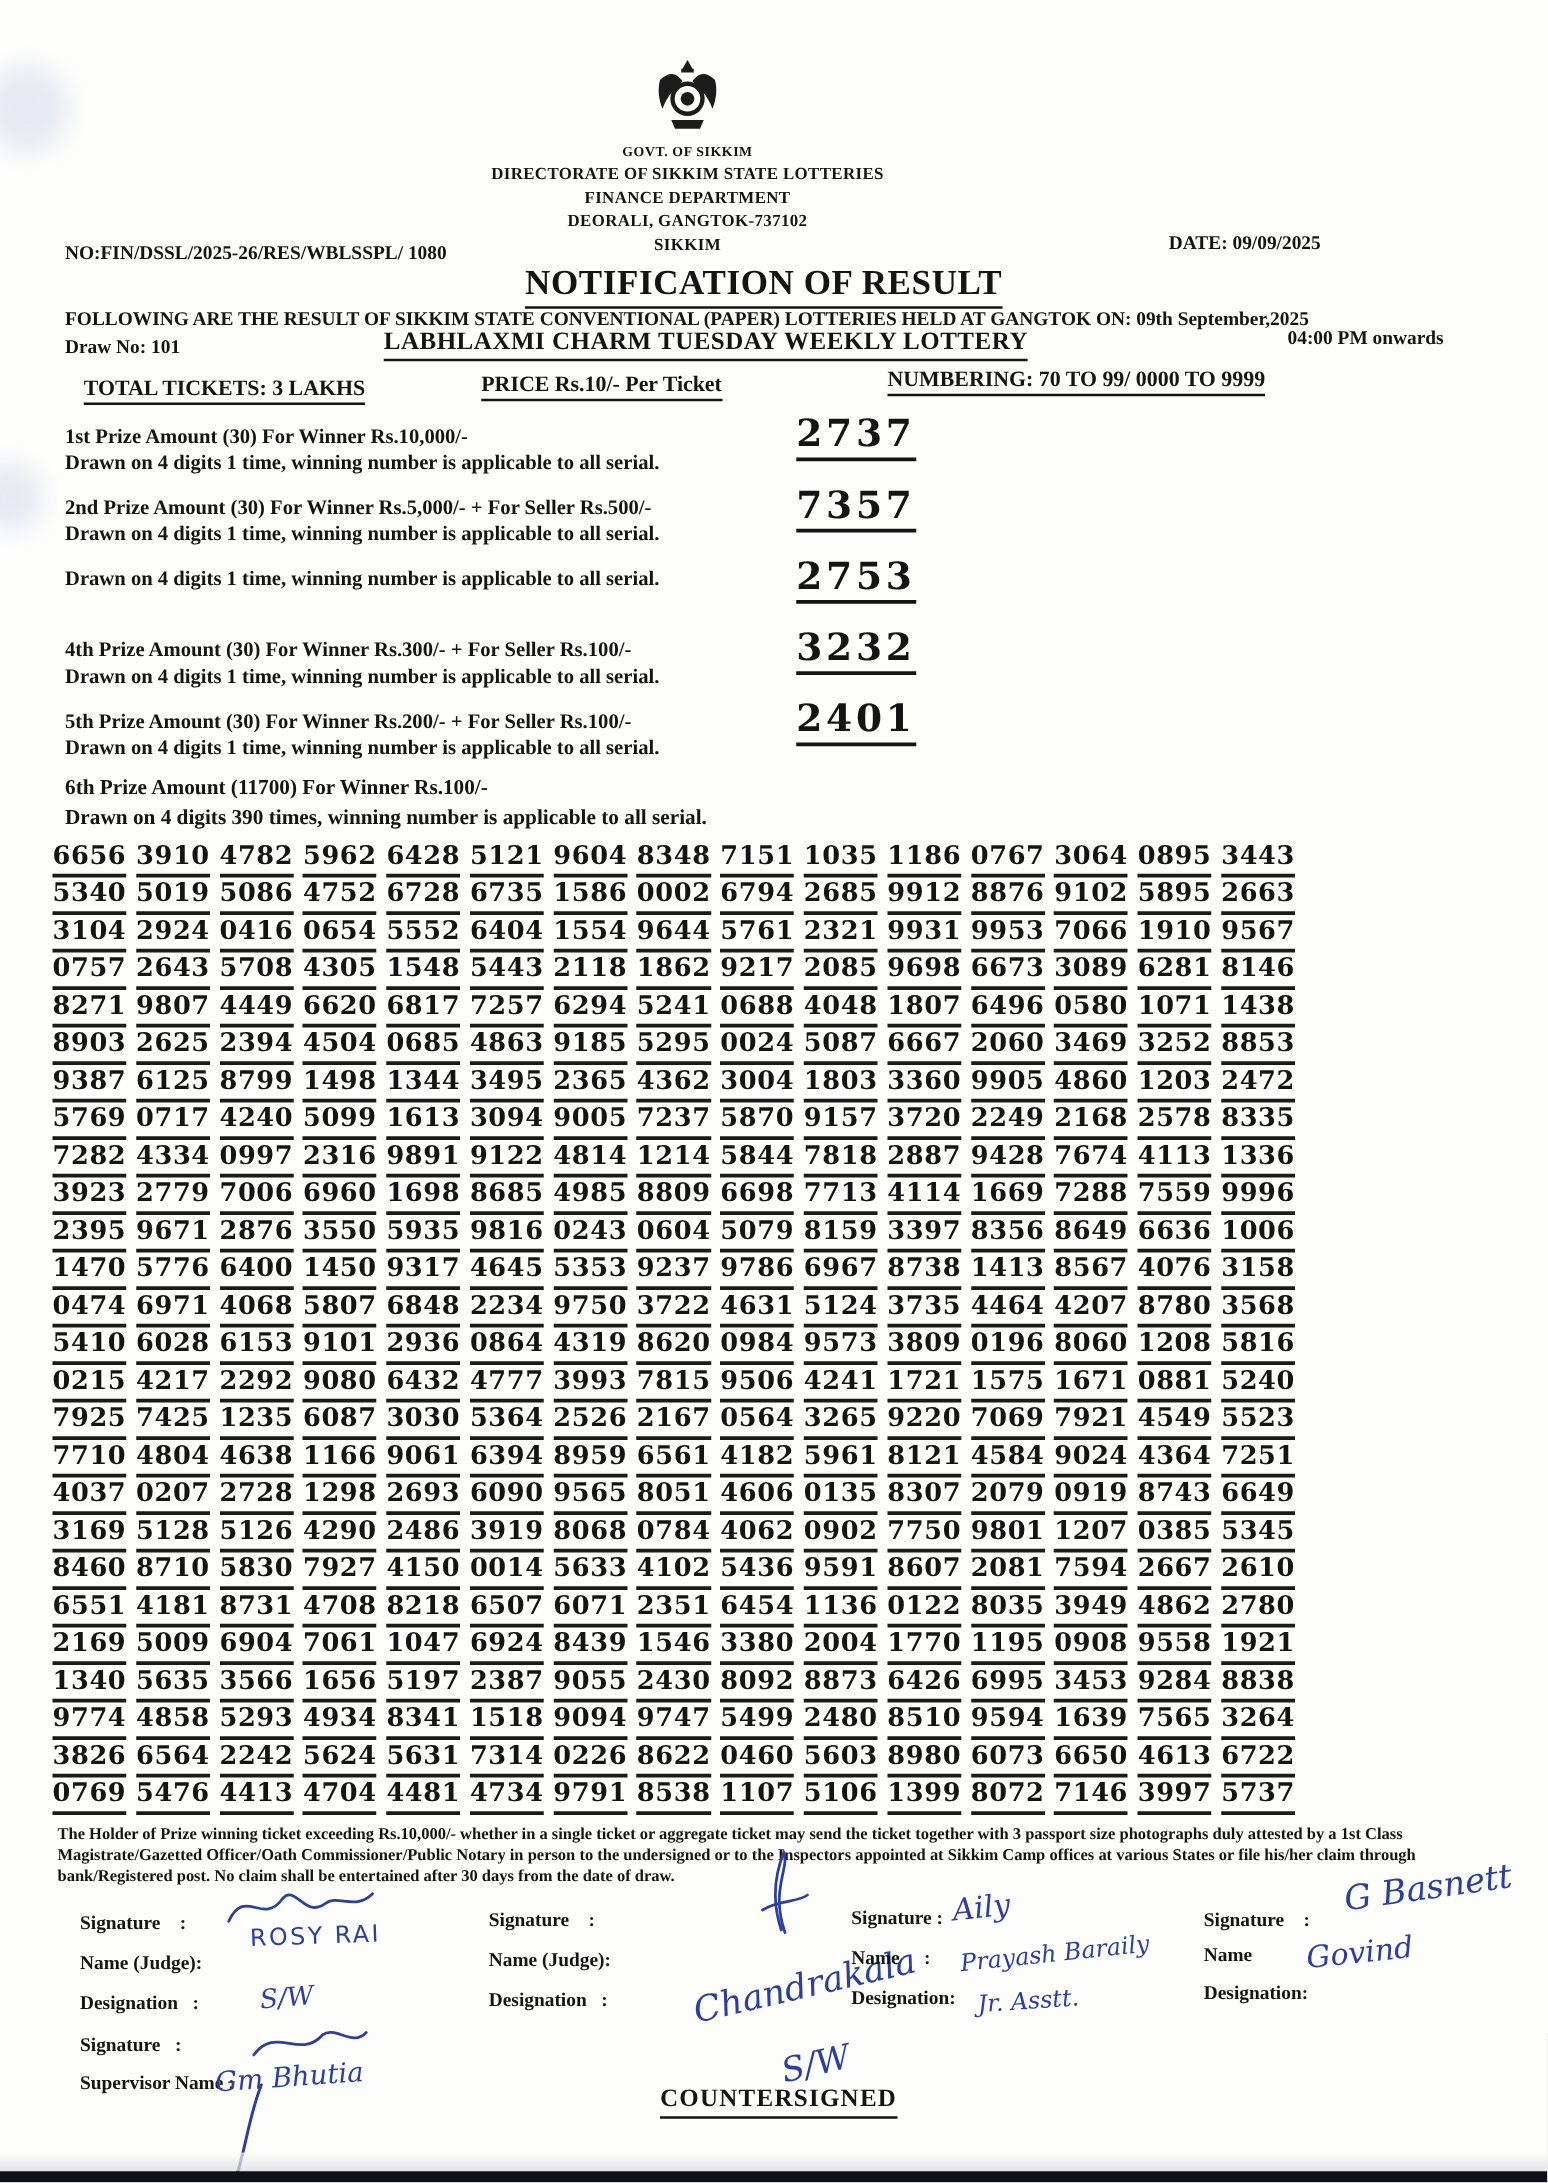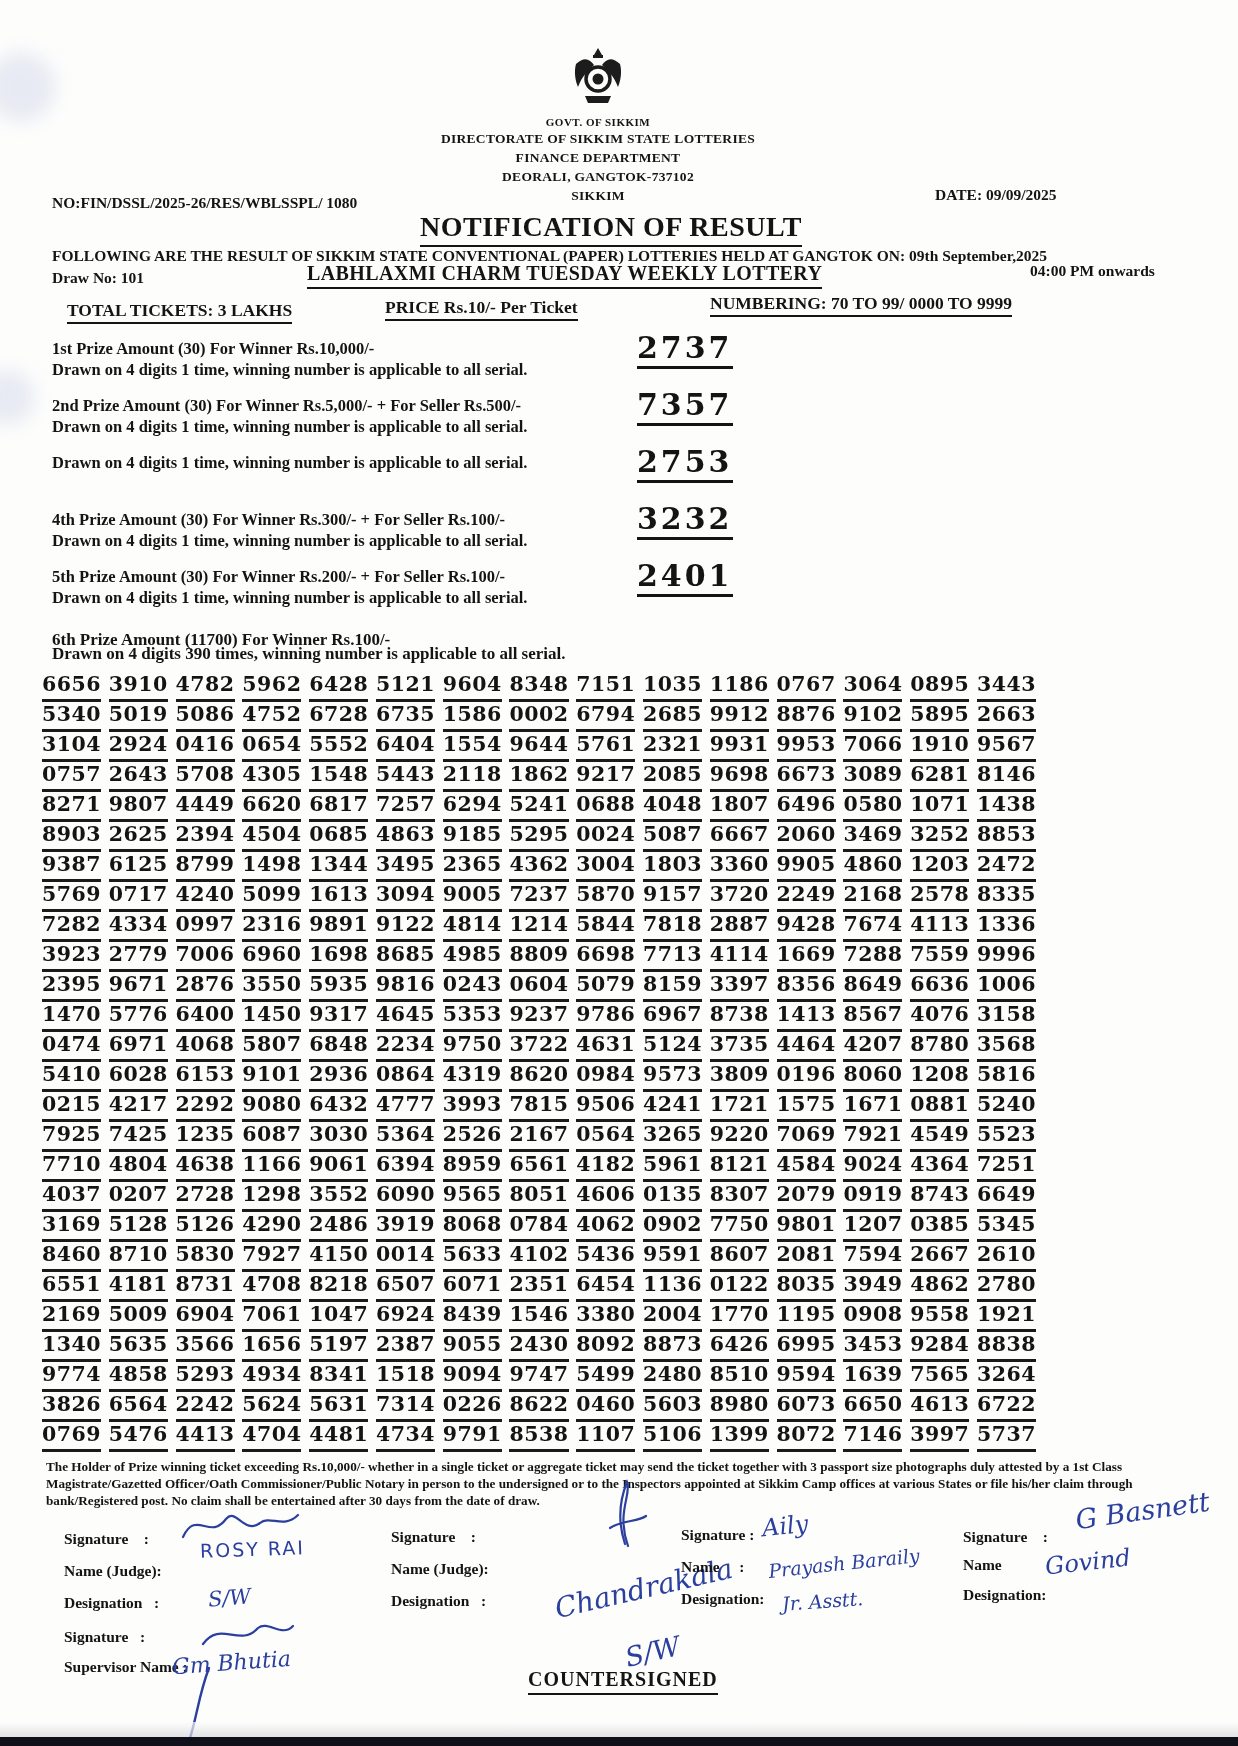--- a/index.html
+++ b/index.html
@@ -1,19 +1,19 @@
 <!DOCTYPE html>
 <html><head>
 <meta charset="utf-8">
 <style>
   html,body{margin:0;padding:0;background:#e8e8e8;}
   .page{position:relative;width:1238px;height:1746px;background:#fdfdfc;overflow:hidden;
         font-family:"Liberation Serif",serif;color:#141414;}
   .abs{position:absolute;}
-  .center-col{left:0;width:1100px;text-align:center;top:46px;margin-left:48px;}
+  .center-col{left:0;width:1100px;text-align:center;top:46px;}
   .hdr-caption{font-size:11px;font-weight:bold;letter-spacing:.5px;margin-top:2px;}
   .hdr-line{font-size:13.5px;font-weight:bold;letter-spacing:.3px;margin-top:3px;}
   .refno{left:52px;top:194px;font-size:15.5px;font-weight:bold;}
   .date{left:935px;top:186px;font-size:15.5px;font-weight:bold;}
   .doc-title{left:420px;top:211px;font-size:28px;font-weight:bold;letter-spacing:.5px;
              border-bottom:2.5px solid #141414;padding-bottom:2px;}
   .intro{left:52px;top:247px;font-size:15.5px;font-weight:bold;width:1150px;}
   .drawno{left:52px;top:269px;font-size:15.5px;font-weight:bold;}
   .lotname{left:307px;top:262px;font-size:20px;font-weight:bold;letter-spacing:.4px;
            border-bottom:2.5px solid #141414;padding-bottom:2px;}
@@ -102,21 +102,21 @@
     <div>Drawn on 4 digits 1 time, winning number is applicable to all serial.</div>
   </div>
   <div class="abs prize-num" style="top:501px;">3232</div>
 
   <div class="abs prize-desc" style="top:566px;">
     <div>5th Prize Amount (30) For Winner  Rs.200/- + For Seller Rs.100/-</div>
     <div>Drawn on 4 digits 1 time, winning number is applicable to all serial.</div>
   </div>
   <div class="abs prize-num" style="top:558px;">2401</div>
 
-  <div class="abs" style="left:52px;top:620px;font-size:17px;font-weight:bold;margin-top:10px;">6th Prize Amount (11700) For Winner  Rs.100/-</div>
+  <div class="abs" style="left:52px;top:620px;font-size:17px;font-weight:bold;">6th Prize Amount (11700) For Winner  Rs.100/-</div>
   <div class="abs" style="left:52px;top:644px;font-size:17px;font-weight:bold;">Drawn on 4 digits 390 times, winning number is applicable to all serial.</div>
 
   <div class="abs grid">
       <div class="num-row">
         <span class="num">6656</span>
         <span class="num">3910</span>
         <span class="num">4782</span>
         <span class="num">5962</span>
         <span class="num">6428</span>
         <span class="num">5121</span>
@@ -400,21 +400,21 @@
         <span class="num">4584</span>
         <span class="num">9024</span>
         <span class="num">4364</span>
         <span class="num">7251</span>
       </div>
       <div class="num-row">
         <span class="num">4037</span>
         <span class="num">0207</span>
         <span class="num">2728</span>
         <span class="num">1298</span>
-        <span class="num">3552</span>
+        <span class="num">2693</span>
         <span class="num">6090</span>
         <span class="num">9565</span>
         <span class="num">8051</span>
         <span class="num">4606</span>
         <span class="num">0135</span>
         <span class="num">8307</span>
         <span class="num">2079</span>
         <span class="num">0919</span>
         <span class="num">8743</span>
         <span class="num">6649</span>

